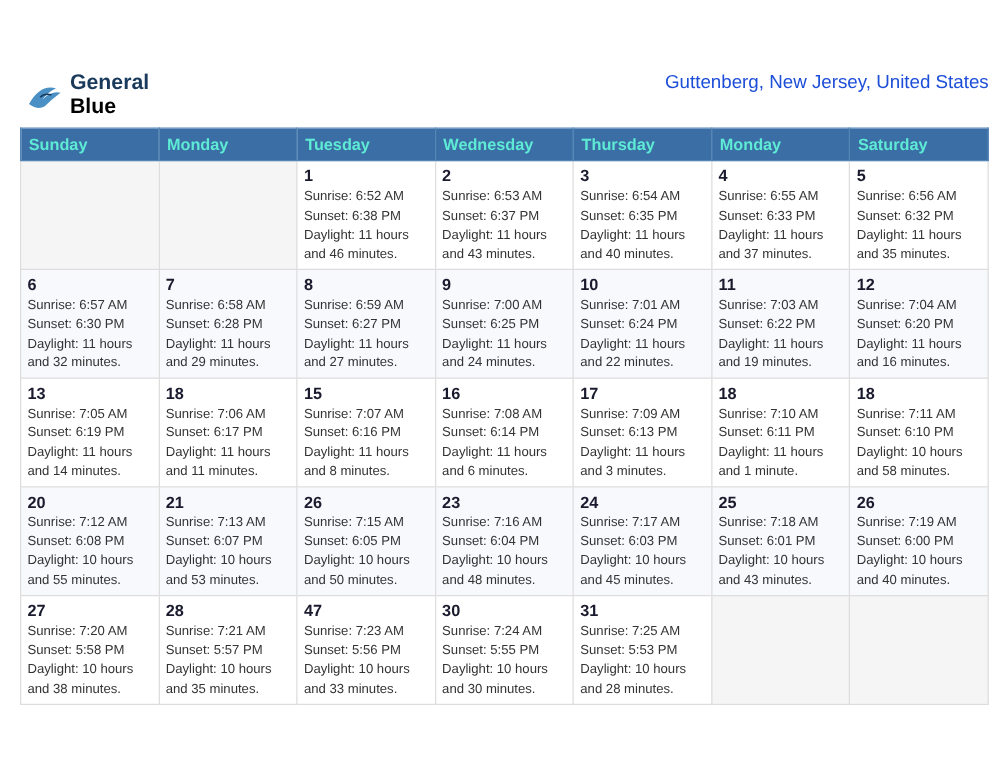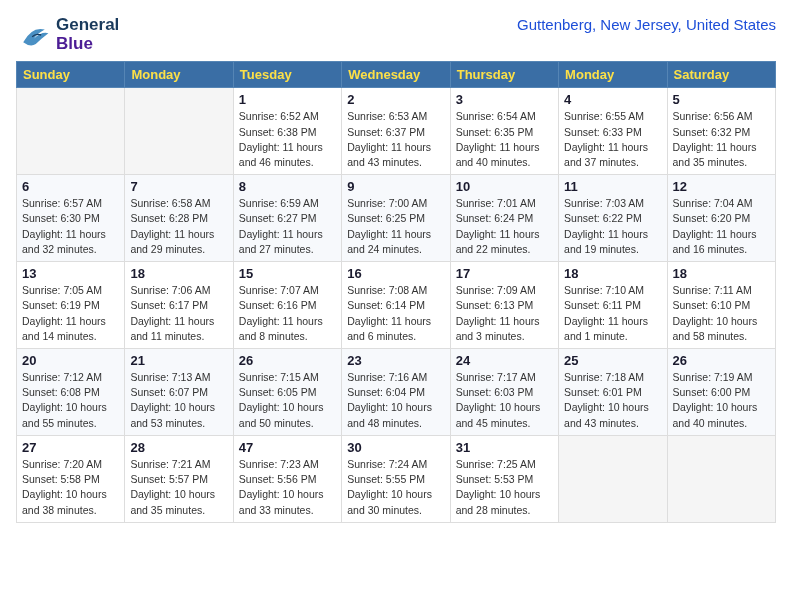--- a/index.html
+++ b/index.html
@@ -4,21 +4,22 @@
   <style>
     * { box-sizing: border-box; margin: 0; padding: 0; }
     body {
       font-family: Arial, sans-serif;
       background: #fff;
       width: 792px;
       min-height: 612px;
     }
     .container {
       width: 792px;
-      padding: 16px 16px 8px 16px;
+      padding: 16px 1px 8px 16px;
+      margin-top: 41px;
     }
     .header {
       display: flex;
       justify-content: space-between;
       align-items: flex-start;
       margin-bottom: 8px;
     }
     .title-block {
       text-align: right;
     }
@@ -31,21 +32,21 @@
       font-size: 15px;
       color: #1d4ed8;
     }
     .calendar {
       width: 100%;
       border-collapse: collapse;
       border: 1px solid #ccc;
     }
     .calendar th {
       background-color: #3a6ea5;
-      color: #fde047;
+      color: #5eead4;
       text-align: left;
       padding: 5px 6px;
       font-size: 13px;
       border: 1px solid #5585b5;
     }
     .calendar td {
       width: 14.28%;
       vertical-align: top;
       padding: 4px 5px;
       border: 1px solid #ddd;
@@ -87,21 +88,21 @@
       line-height: 1.1;
     }
     .logo-general {
       font-size: 17px;
       font-weight: bold;
       color: #1a3a5c;
     }
     .logo-blue {
       font-size: 17px;
       font-weight: bold;
-      color: #4c1d95;
+      color: #000000;
     }
   </style>
 </head>
 <body>
 
 <div class="container">
   <div class="header">
     <div class="logo-wrapper">
 
       <svg class="logo-icon" viewBox="0 0 40 40" xmlns="http://www.w3.org/2000/svg">

